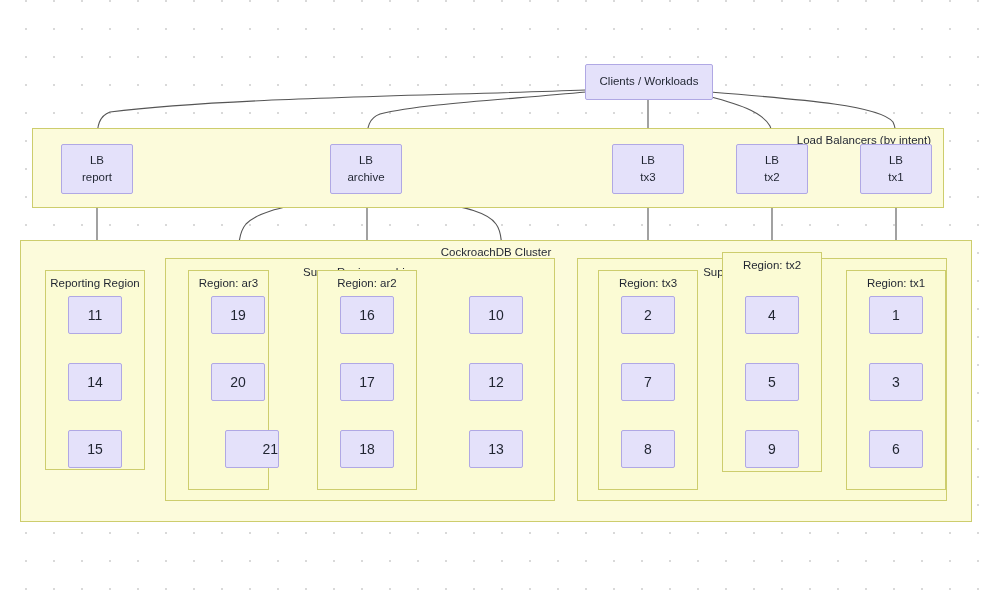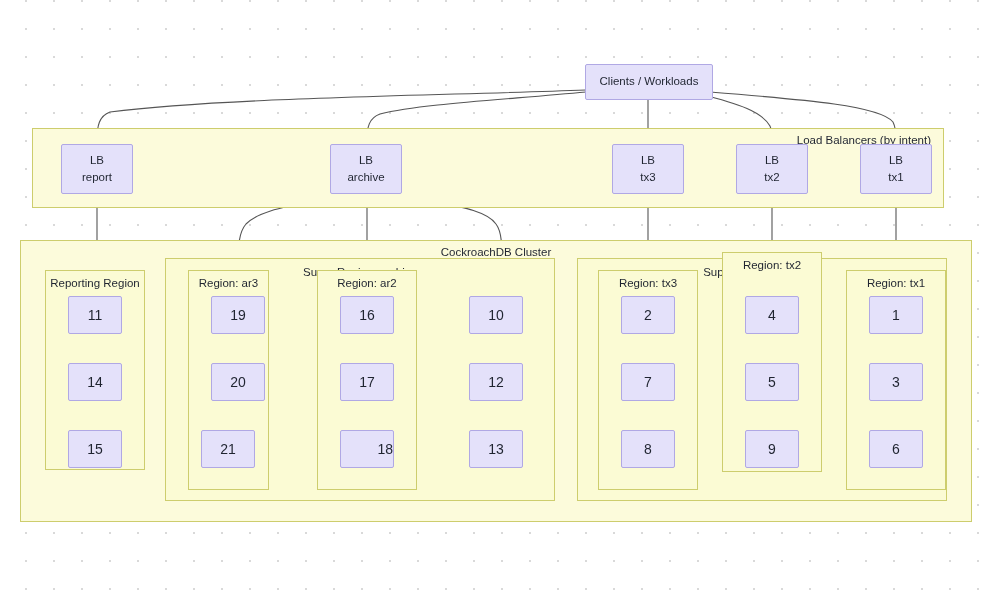--- a/index.html
+++ b/index.html
@@ -191,34 +191,34 @@
 
   <div class="group region" style="left:188px; top:270px; width:81px; height:220px;">
     <div class="group-title" style="top:6px;">Region: ar3</div>
   </div>
   <div class="box node" style="left:211px; top:296px;">
     <span>19</span>
   </div>
   <div class="box node" style="left:211px; top:363px;">
     <span>20</span>
   </div>
-  <div class="box node" style="left:201px; top:430px;">
+  <div class="box node" style="left:225px; top:430px;align-items:flex-end;">
     <span>21</span>
   </div>
 
   <div class="group region" style="left:317px; top:270px; width:100px; height:220px;">
     <div class="group-title" style="top:6px;">Region: ar2</div>
   </div>
   <div class="box node" style="left:340px; top:296px;">
     <span>16</span>
   </div>
   <div class="box node" style="left:340px; top:363px;">
     <span>17</span>
   </div>
-  <div class="box node" style="left:340px; top:430px;align-items:flex-end;">
+  <div class="box node" style="left:340px; top:430px;">
     <span>18</span>
   </div>
 
   <div class="box node" style="left:469px; top:296px;">
     <span>10</span>
   </div>
   <div class="box node" style="left:469px; top:363px;">
     <span>12</span>
   </div>
   <div class="box node" style="left:469px; top:430px;">

